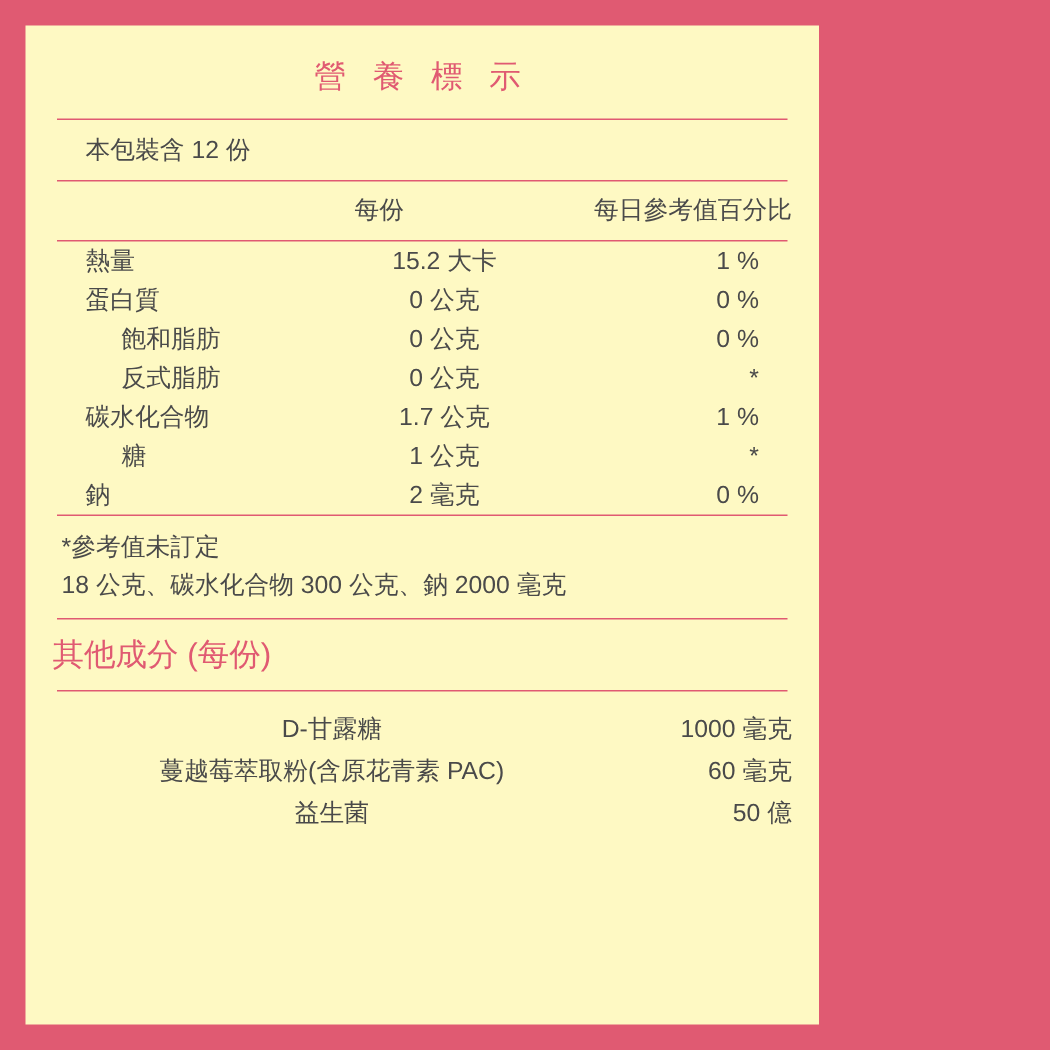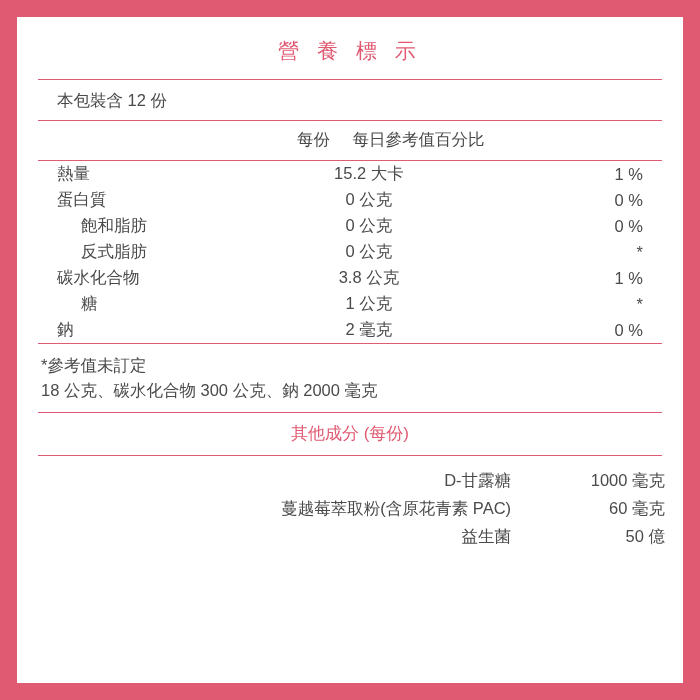--- a/index.html
+++ b/index.html
@@ -10,23 +10,23 @@
     width: 700px;
     height: 700px;
     background: #e05a72;
     font-family: "Liberation Sans", "DejaVu Sans", sans-serif;
     overflow: hidden;
   }
   #page {
     position: absolute;
     left: 17px;
     top: 17px;
-    width: 666px;
+    width: 529px;
     height: 666px;
-    background: #ffffff;
+    background: #fef9c3;
     box-sizing: border-box;
     padding: 0;
   }
   .inner {
     position: relative;
     width: 100%;
     height: 100%;
     box-sizing: border-box;
     padding: 0 18px;
   }
@@ -65,46 +65,45 @@
     padding: 8px 0 9px 0;
   }
   table.nut td {
     padding: 2px 0;
   }
   .c-name { text-align: left; padding-left: 22px !important; width: 38%; }
   .c-name.indent1 { padding-left: 46px !important; }
   .c-amt { text-align: center; width: 30%; }
   .c-pct { text-align: right; padding-right: 22px !important; width: 32%; }
   .hdr-amt { text-align: center; }
-  .hdr-pct { text-align: left; padding-right: 22px; }
+  .hdr-pct { text-align: right; padding-right: 22px; }
   .pct-star { font-size: 16.5px; }
   .rowpad-top td { padding-top: 8px; }
   .rowpad-bot td { padding-bottom: 8px; }
   .footnotes {
     color: #4a4a4a;
     font-size: 16.5px;
     line-height: 25px;
     padding: 9px 0 9px 6px;
   }
   .footnotes div { white-space: nowrap; }
   .subtitle {
-    text-align: center;
     color: #e05a72;
-    font-size: 17px;
+    font-size: 21px;
     padding: 9px 0 10px 0;
   }
   table.other {
     width: 100%;
     border-collapse: collapse;
     color: #4a4a4a;
     font-size: 16.5px;
   }
   table.other td { padding: 3px 0; }
   table.other tr:first-child td { padding-top: 14px; }
-  .o-name { text-align: right; padding-left: 22px; margin-left: 12px; }
+  .o-name { text-align: center; padding-left: 22px; margin-left: 12px; }
   .o-val { text-align: right; padding-right: 22px; }
 </style>
 </head>
 <body>
 
 <div id="page">
   <div class="inner">
 
     <div class="title">營 養 標 示</div>
 
@@ -145,21 +144,21 @@
         <td class="c-amt">0 公克</td>
         <td class="c-pct">0 %</td>
       </tr>
       <tr>
         <td class="c-name indent1">反式脂肪</td>
         <td class="c-amt">0 公克</td>
         <td class="c-pct pct-star">*</td>
       </tr>
       <tr>
         <td class="c-name">碳水化合物</td>
-        <td class="c-amt">3.8 公克</td>
+        <td class="c-amt">1.7 公克</td>
         <td class="c-pct">1 %</td>
       </tr>
       <tr>
         <td class="c-name indent1">糖</td>
         <td class="c-amt">1 公克</td>
         <td class="c-pct pct-star">*</td>
       </tr>
       <tr class="rowpad-bot">
         <td class="c-name">鈉</td>
         <td class="c-amt">2 毫克</td>

